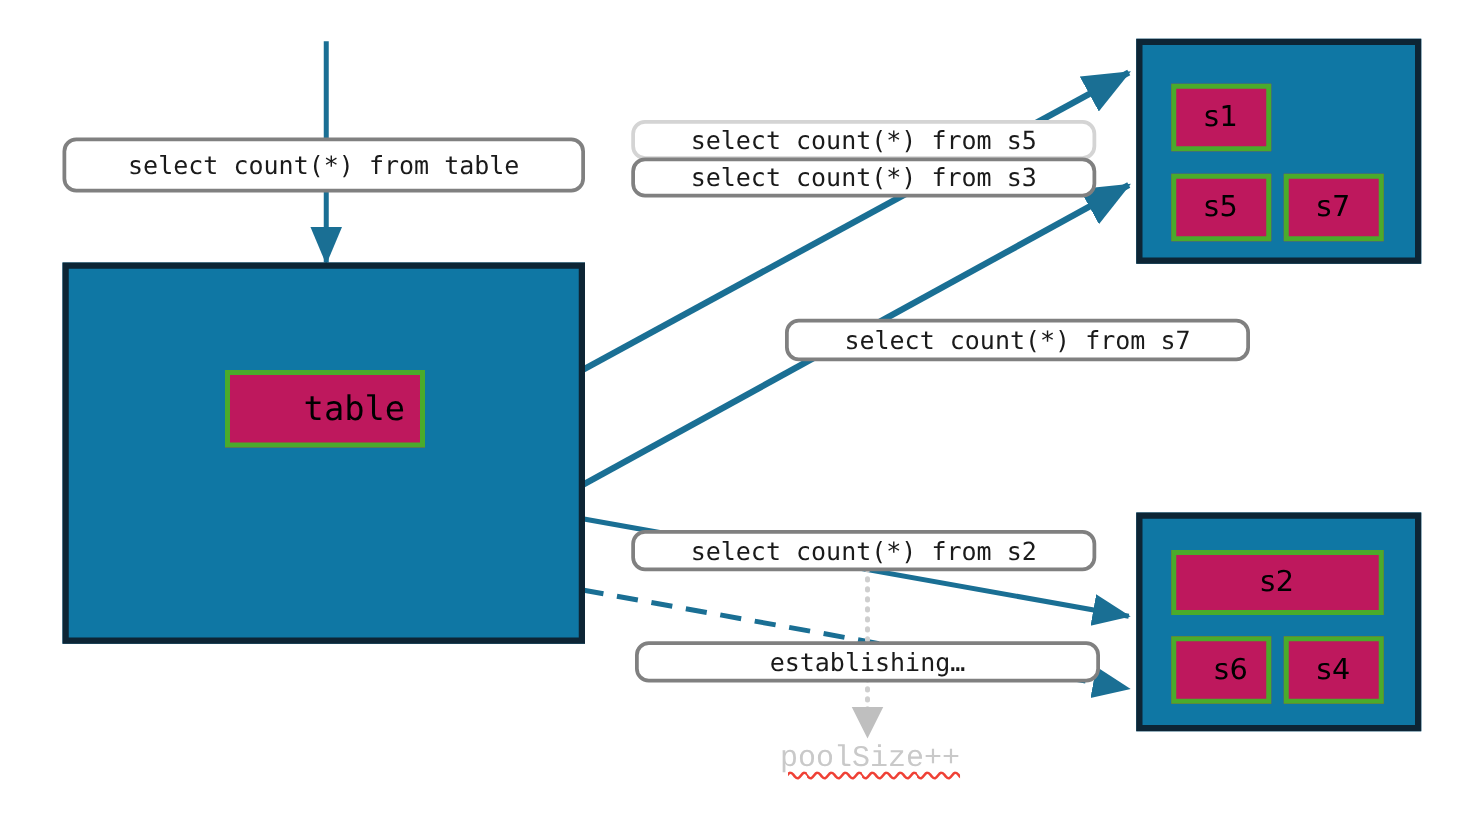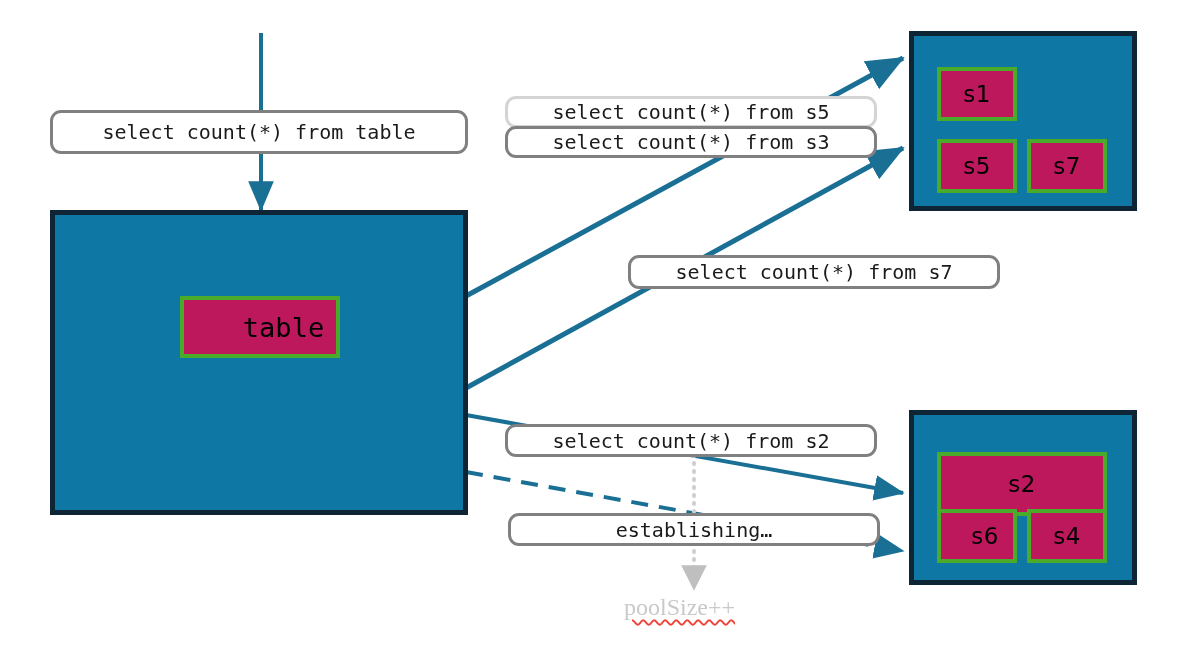--- a/index.html
+++ b/index.html
@@ -69,21 +69,21 @@
     white-space: nowrap;
   }
   .pill.light {
     border-color: #d4d4d4;
   }
 
   
   .ghost-text {
     position: absolute;
     color: #c9c9c9;
-    font-family: Liberation Serif, serif;
+    font-family: Liberation Mono, monospace;
     font-size: 24px;
     white-space: nowrap;
     text-decoration: underline wavy #ef4136;
     text-decoration-thickness: 1.5px;
     text-underline-offset: 4px;
   }
 </style>
 </head>
 <body>
 
@@ -114,21 +114,21 @@
 
   <div class="teal-box" style="left:50px; top:210px; width:418px; height:305px;"></div>
   <div class="node table-node" style="left:180px; top:296px; width:160px; height:62px;padding-left:47px;">table</div>
 
   <div class="teal-box" style="left:909px; top:31px; width:228px; height:180px;"></div>
   <div class="node" style="left:937px; top:67px; width:80px; height:54px;">s1</div>
   <div class="node" style="left:937px; top:139px; width:80px; height:54px;">s5</div>
   <div class="node" style="left:1027px; top:139px; width:80px; height:54px;">s7</div>
 
   <div class="teal-box" style="left:909px; top:410px; width:228px; height:175px;"></div>
-  <div class="node" style="left:937px; top:452px; width:170px; height:64px;">s2</div>
+  <div class="node" style="left:937px; top:440px; width:170px; height:52px;">s2</div>
   <div class="node" style="left:937px; top:509px; width:80px; height:54px;padding-left:16px;">s6</div>
   <div class="node" style="left:1027px; top:509px; width:80px; height:54px;">s4</div>
 
   <div class="pill" style="left:50px; top:110px; width:418px; height:44px;">select count(*) from table</div>
 
   <div class="pill light" style="left:505px; top:96px; width:372px; height:32px;">select count(*) from s5</div>
 
   <div class="pill" style="left:505px; top:126px; width:372px; height:32px;">select count(*) from s3</div>
 
   <div class="pill" style="left:580px; top:255px; width:372px; height:34px;margin-left:48px;">select count(*) from s7</div>

